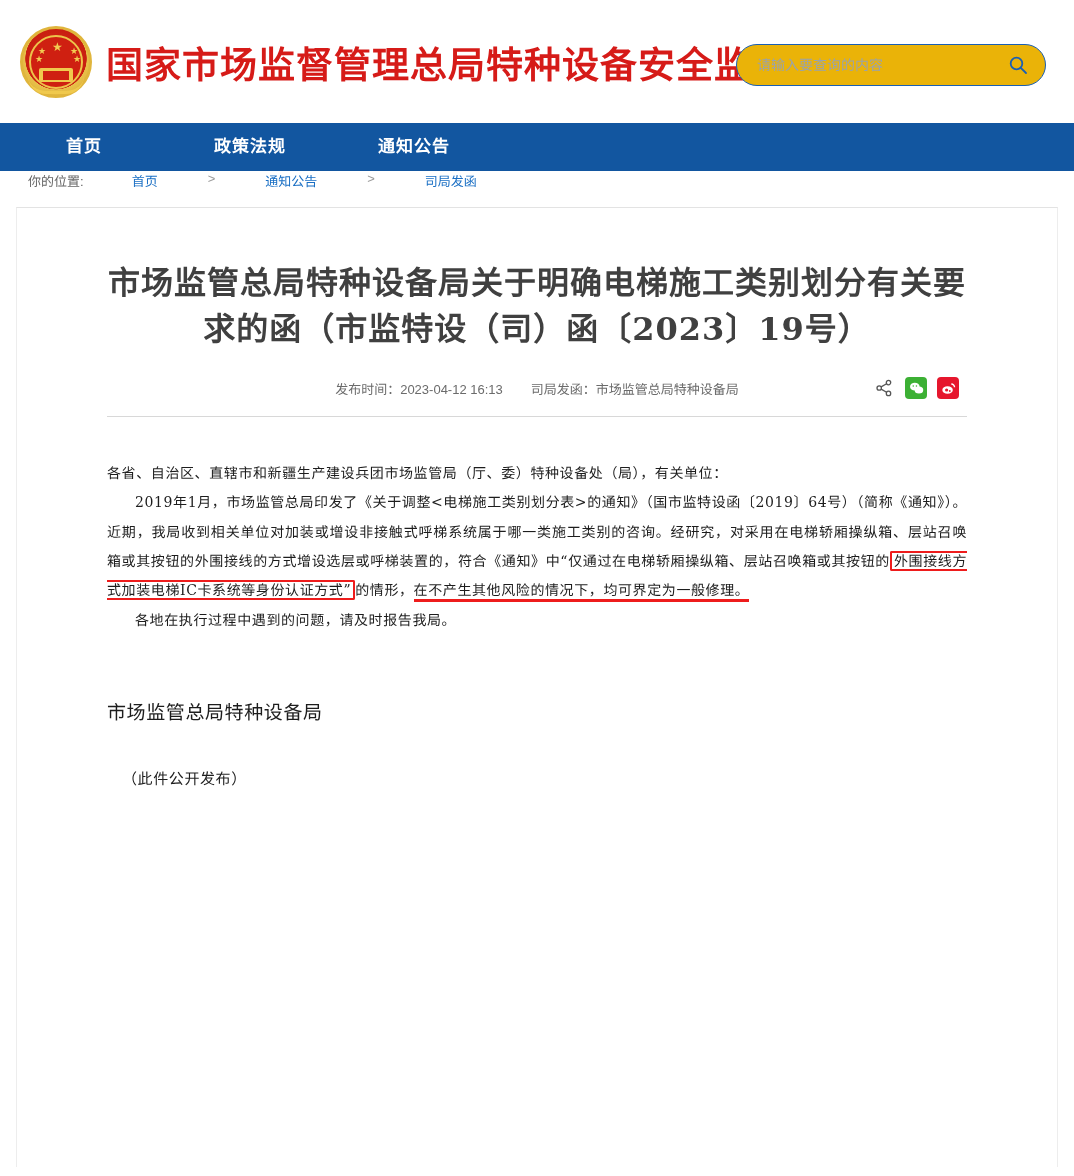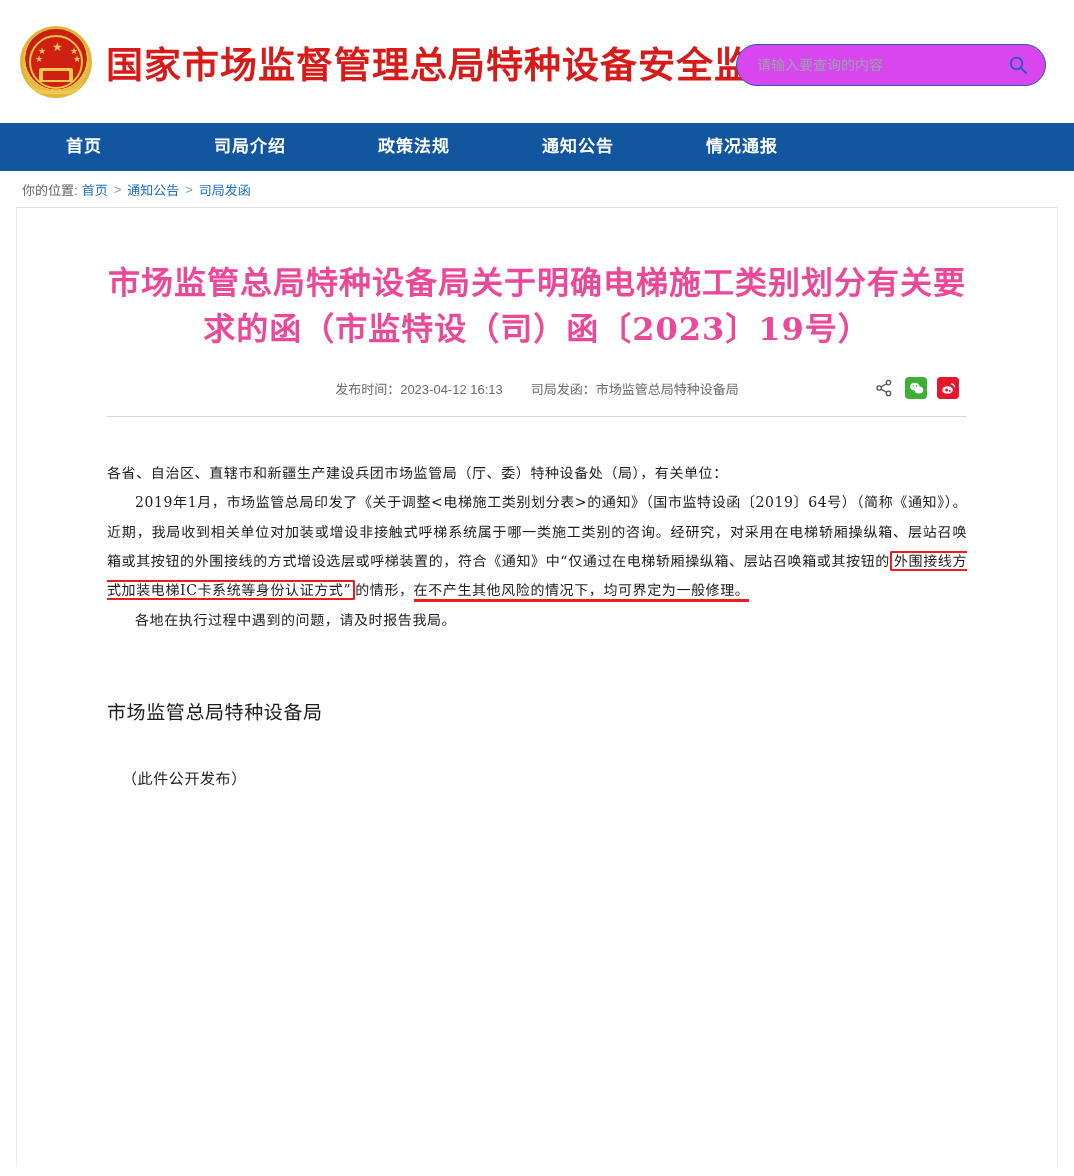--- a/index.html
+++ b/index.html
@@ -86,21 +86,21 @@
   }
   .search-box {
     position: absolute;
     right: 28px; top: 44px;
     width: 310px; height: 42px;
     border: 1px solid #1a5fb4;
     border-radius: 21px;
     display: flex;
     align-items: center;
     padding: 0 14px 0 18px;
-    background: #d946ef;
+    background: #eab308;
   }
   .search-input {
     flex: 1;
     border: none;
     outline: none;
     font-size: 14px;
     color: #333;
     background: transparent;
     font-family: "Liberation Sans", sans-serif;
   }
@@ -131,25 +131,26 @@
     white-space: nowrap;
     letter-spacing: 1px;
   }
   .nav-item:first-child { padding-left: 42px; padding-right: 48px; }
   .nav-item + .nav-item { margin-left: 36px; }
 
   
   .breadcrumb {
     height: 36px;
     display: flex;
-    align-items: center;
-    padding-left: 22px;
+    align-items: flex-start;
+    padding-left: 28px;
     font-size: 13px;
     color: #666;
     background: #fff;
+    gap: 44px;
   }
   .breadcrumb .bc-label { color: #666; }
   .breadcrumb a { color: #1a6fc4; text-decoration: none; margin: 0 4px; }
   .breadcrumb .sep { color: #999; margin: 0 2px; }
 
   
   .content-wrap {
     border-top: 1px solid #e3e3e3;
     border-left: 1px solid #ededed;
     border-right: 1px solid #ededed;
@@ -159,21 +160,21 @@
     background: #fff;
   }
   .article {
     width: 860px;
     margin: 0 auto;
   }
   .article h1 {
     font-family: "DejaVu Serif", "Liberation Serif", serif;
     font-size: 32px;
     line-height: 1.45;
-    color: #ec4899;
+    color: #404040;
     text-align: center;
     margin: 16px 0 0 0;
     font-weight: bold;
     letter-spacing: 1px;
   }
   .meta-row {
     display: flex;
     align-items: center;
     justify-content: center;
     position: relative;
@@ -263,24 +264,22 @@
       <svg width="20" height="20" viewBox="0 0 20 20" fill="none" stroke="#1a5fb4" stroke-width="1.8">
         <circle cx="8.5" cy="8.5" r="5.8"></circle>
         <line x1="12.8" y1="12.8" x2="18" y2="18" stroke-linecap="round"></line>
       </svg>
     </button>
   </div>
 </div>
 
 <div class="main-nav">
   <div class="nav-item">首页</div>
-  <div class="nav-item">司局介绍</div>
   <div class="nav-item">政策法规</div>
   <div class="nav-item">通知公告</div>
-  <div class="nav-item">情况通报</div>
 </div>
 
 <div class="breadcrumb">
   <span class="bc-label">你的位置:</span>
   <a href="#">首页</a>
   <span class="sep">&gt;</span>
   <a href="#">通知公告</a>
   <span class="sep">&gt;</span>
   <a href="#">司局发函</a>
 </div>

